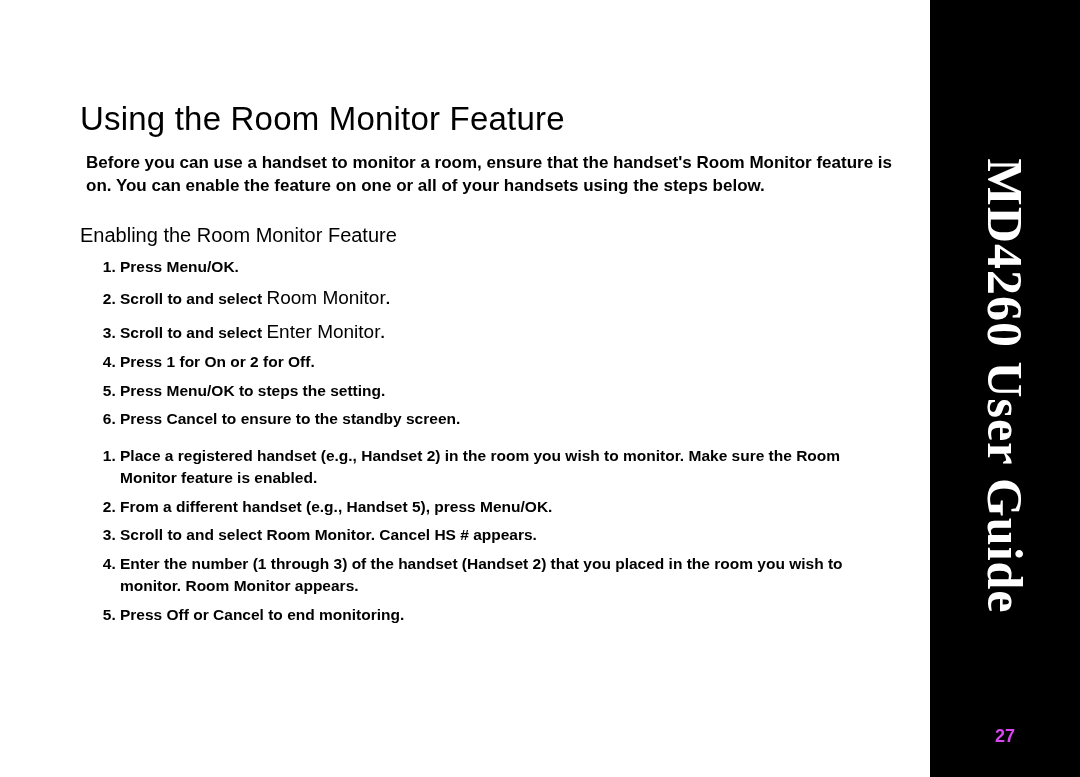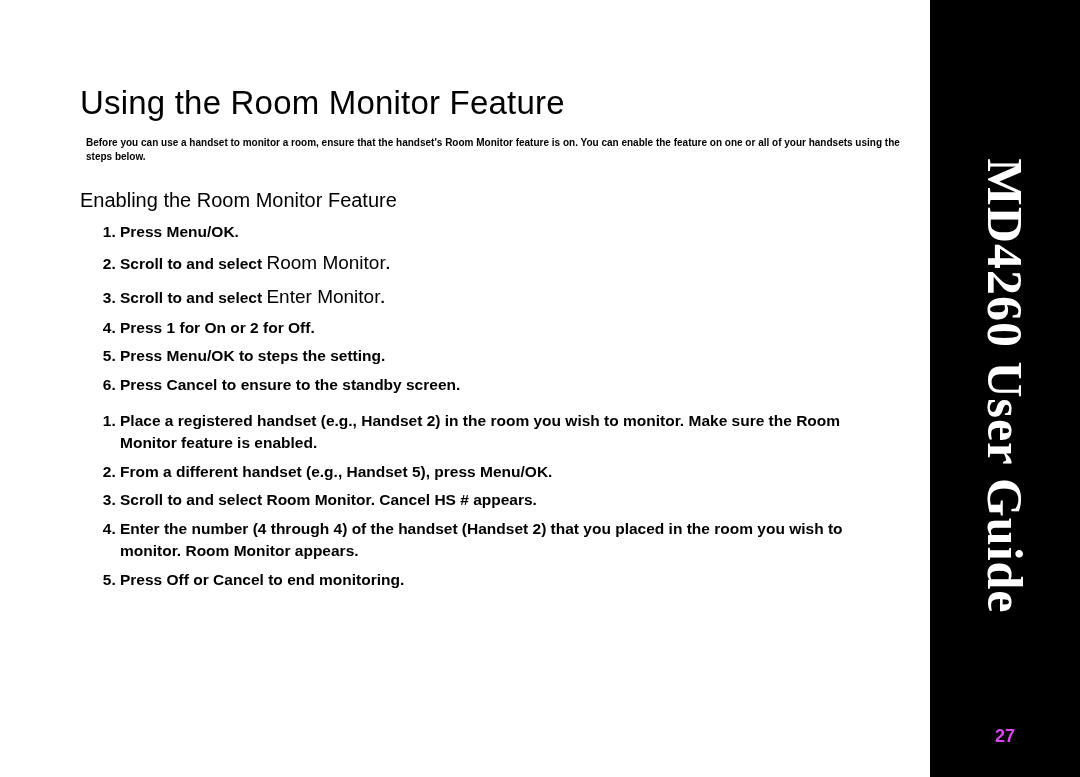--- a/index.html
+++ b/index.html
@@ -46,32 +46,32 @@
     right: 0;
     text-align: center;
     color: #d946ef;
     font-weight: 700;
     font-size: 18px;
     font-family: Arial, Helvetica, sans-serif;
   }
   .content {
     position: absolute;
     left: 80px;
-    top: 84px;
+    top: 100px;
     width: 820px;
   }
   h1.title {
     font-weight: 400;
     font-size: 33px;
     margin: 0 0 14px 0;
     letter-spacing: 0.2px;
   }
   .intro {
     font-weight: 700;
-    font-size: 10px;
+    font-size: 17px;
     line-height: 1.35;
     margin: 0 0 26px 6px;
   }
   h2.section {
     font-weight: 400;
     font-size: 20px;
     margin: 18px 0 6px 0;
   }
   ol.steps {
     margin: 0 0 8px 6px;
@@ -114,19 +114,19 @@
         <li><span>Scroll to and select </span><span class="ui">Enter Monitor</span><span>.</span></li>
         <li><span>Press 1 for </span><span>On</span><span> or 2 for </span><span>Off</span><span>.</span></li>
         <li><span>Press </span><span>Menu/OK</span><span> to steps the setting.</span></li>
         <li><span>Press </span><span>Cancel</span><span> to ensure to the standby screen.</span></li>
       </ol>
 
     <ol class="steps" id="s2">
         <li><span>Place a registered handset (e.g., </span><span>Handset 2</span><span>) in the room you wish to monitor. Make sure the Room Monitor feature is enabled.</span></li>
         <li><span>From a different handset (e.g., </span><span>Handset 5</span><span>), press </span><span>Menu/OK</span><span>.</span></li>
         <li><span>Scroll to and select </span><span>Room Monitor</span><span>. </span><span>Cancel HS #</span><span> appears.</span></li>
-        <li><span>Enter the number (4 through 4) of the handset (</span><span>Handset 2</span><span>) that you placed in the room you wish to monitor. </span><span>Room Monitor</span><span> appears.</span></li>
+        <li><span>Enter the number (1 through 3) of the handset (</span><span>Handset 2</span><span>) that you placed in the room you wish to monitor. </span><span>Room Monitor</span><span> appears.</span></li>
         <li><span>Press </span><span>Off</span><span> or </span><span>Cancel</span><span> to end monitoring.</span></li>
       </ol>
 
   </div>
 
 </div>
 
 </body></html>

